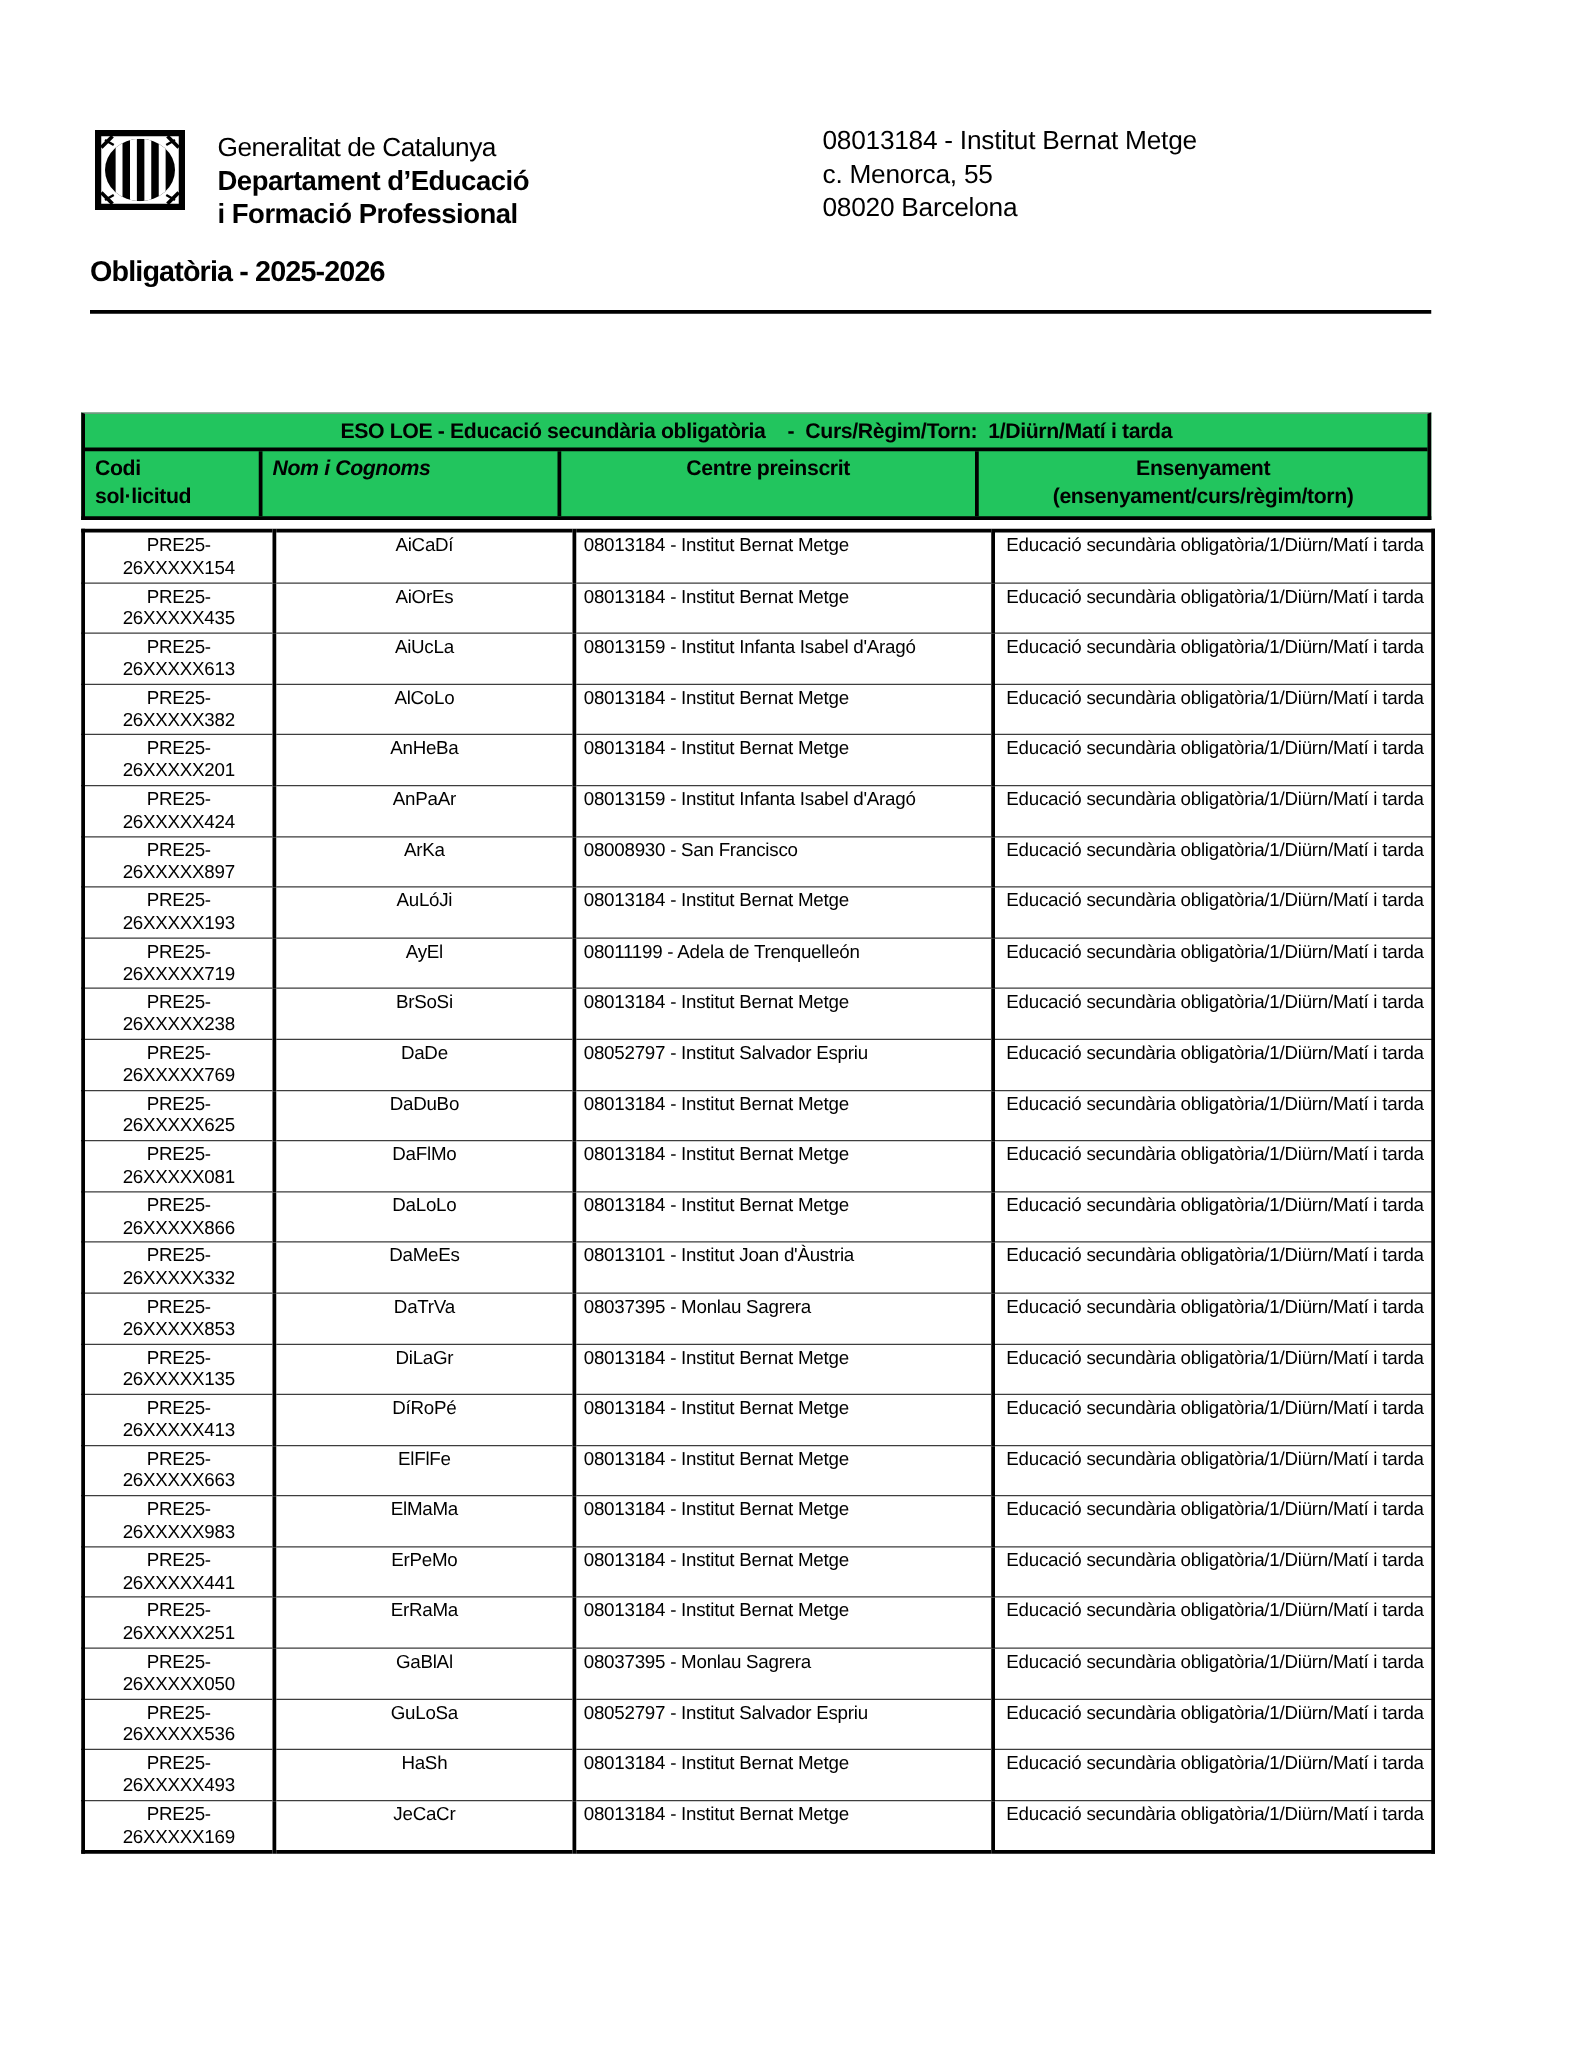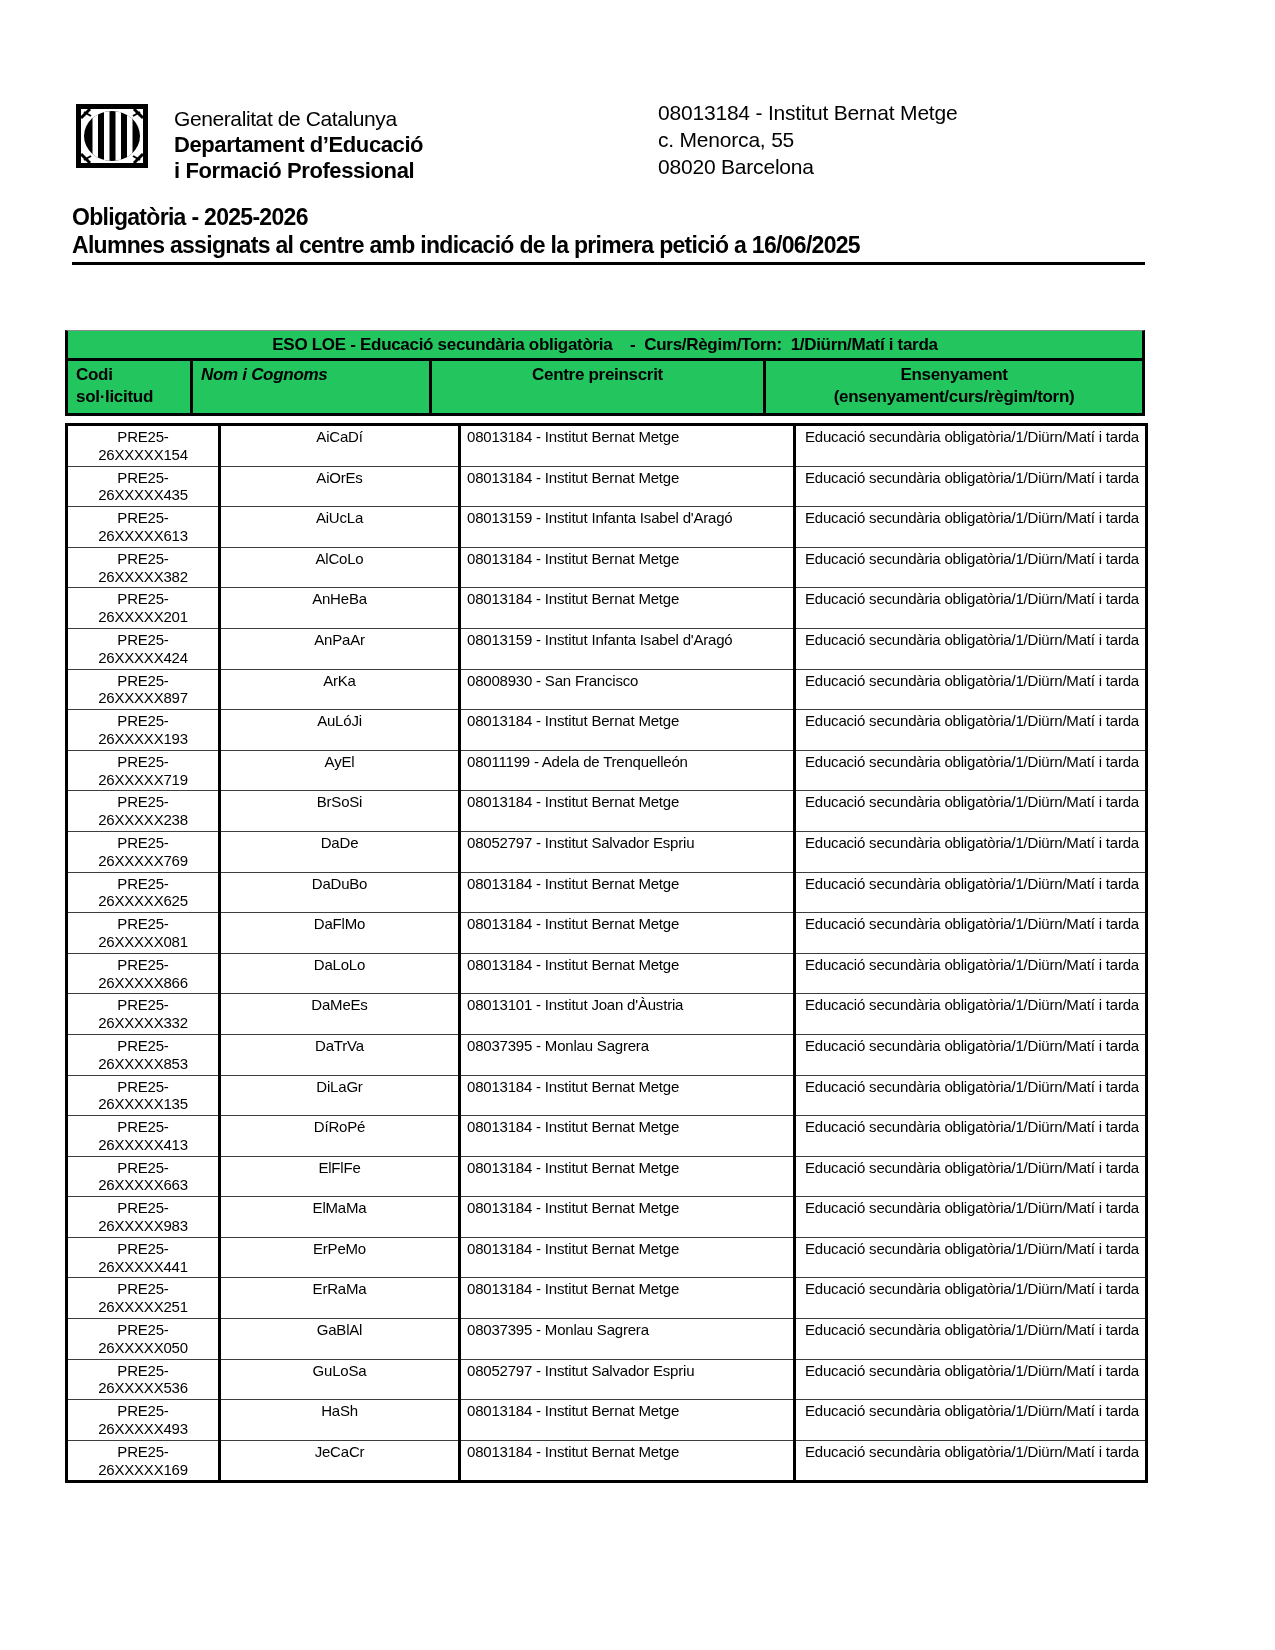--- a/index.html
+++ b/index.html
@@ -45,21 +45,21 @@
   .title-block {
     position: absolute;
     left: 72px;
     top: 203px;
     width: 1073px;
     font-weight: 700;
     font-size: 23px;
     line-height: 28px;
     letter-spacing: -0.7px;
     border-bottom: 3px solid #000;
-    padding-bottom: 3px;
+    padding-bottom: 17px;
   }
 
   
   .table-wrap {
     position: absolute;
     left: 65px;
     top: 330px;
     width: 1080px;
   }
   .thead-block {
@@ -84,21 +84,21 @@
   .hdr-row { display: flex; }
   .hdr-cell {
     box-sizing: border-box;
     padding: 3px 8px 5px 8px;
     font-weight: 700;
     font-size: 17px;
     line-height: 22px;
     letter-spacing: -0.3px;
   }
   .hdr-cell + .hdr-cell { border-left: 3px solid #000; }
-  .hc-codi   { width: 122px; text-align: left; }
+  .hc-codi   { width: 139px; text-align: left; }
   .hc-nom    { width: 239px; text-align: left; font-style: italic; }
   .hc-centre { width: 334px; text-align: center; }
   .hc-ens    { flex: 1;      text-align: center; }
 
   table.body-table {
     margin-top: 7px;
     width: 1080px;
     border-collapse: collapse;
     table-layout: fixed;
   }
@@ -151,21 +151,20 @@
   </div>
 
   <div class="addr-block">
     <div>08013184 - Institut Bernat Metge</div>
     <div>c. Menorca, 55</div>
     <div>08020 Barcelona</div>
   </div>
 
   <div class="title-block">
     <div>Obligatòria - 2025-2026</div>
-    <div>Alumnes assignats al centre amb indicació de la primera petició a 16/06/2025</div>
   </div>
 
   <div class="table-wrap">
     <div class="thead-block">
       <div class="band">ESO LOE - Educació secundària obligatòria    -  Curs/Règim/Torn:  1/Diürn/Matí i tarda</div>
       <div class="hdr-row">
         <div class="hdr-cell hc-codi">
           <div>Codi</div>
           <div>sol·licitud</div>
         </div>

